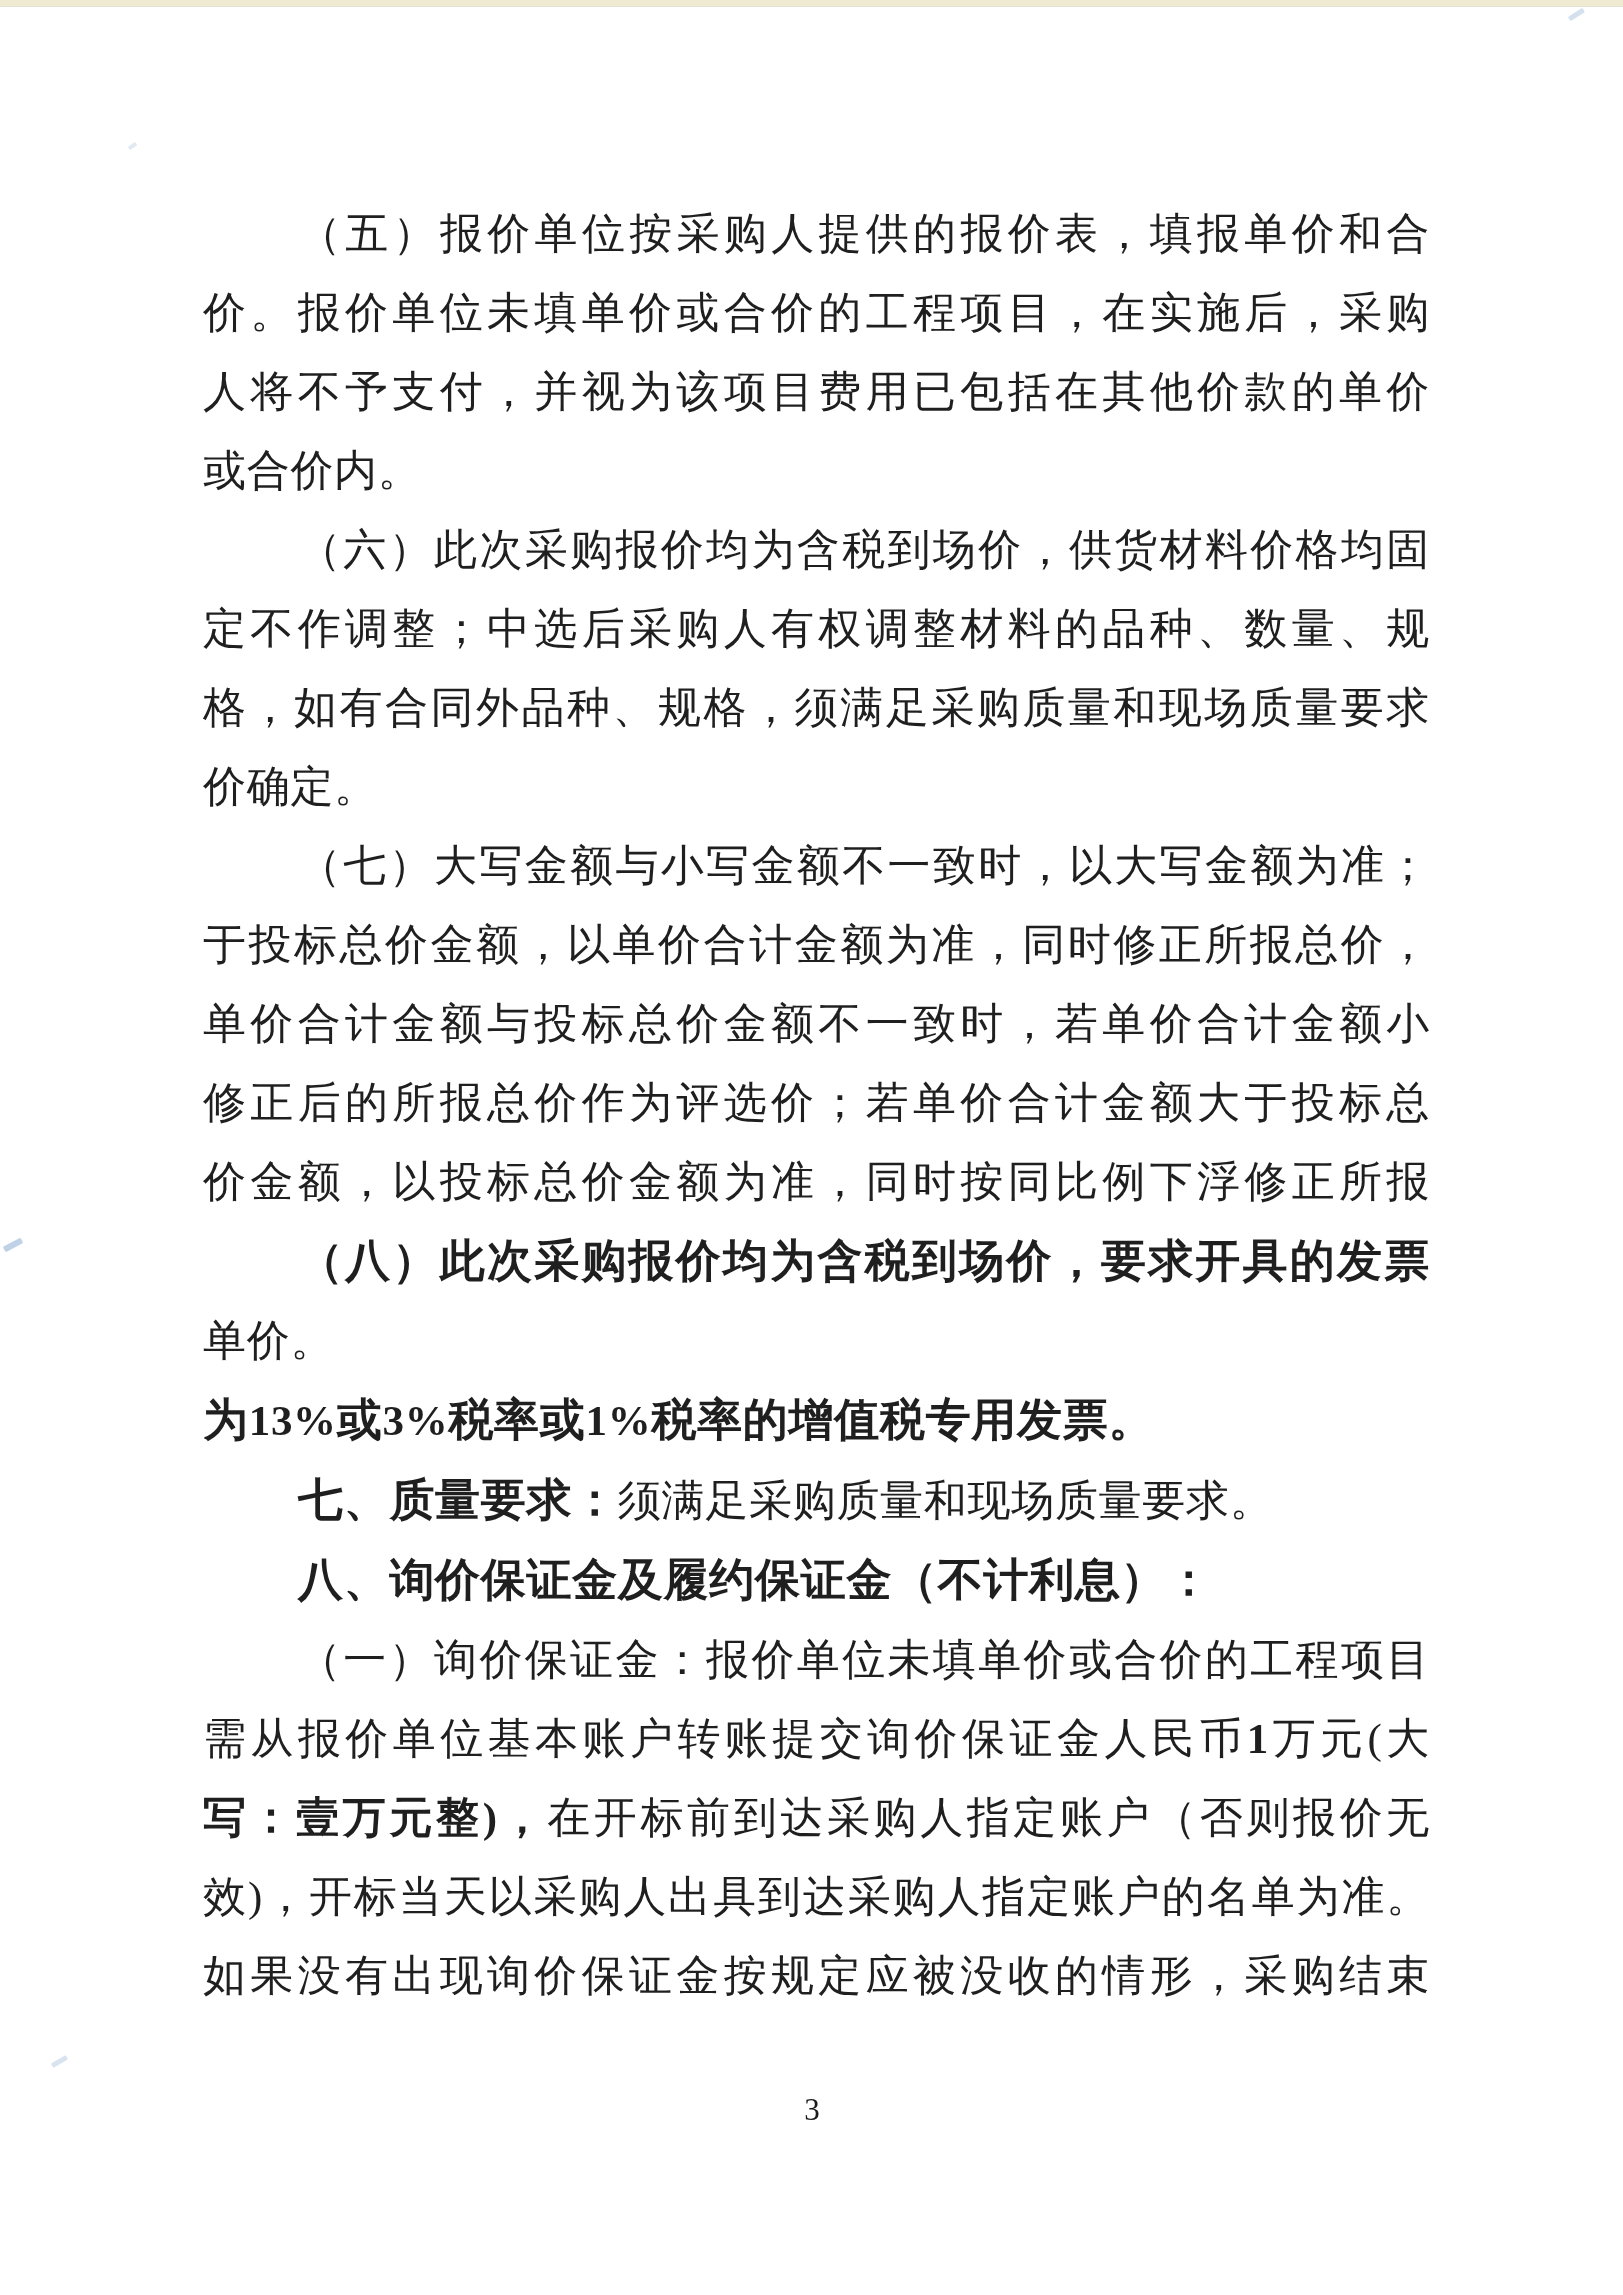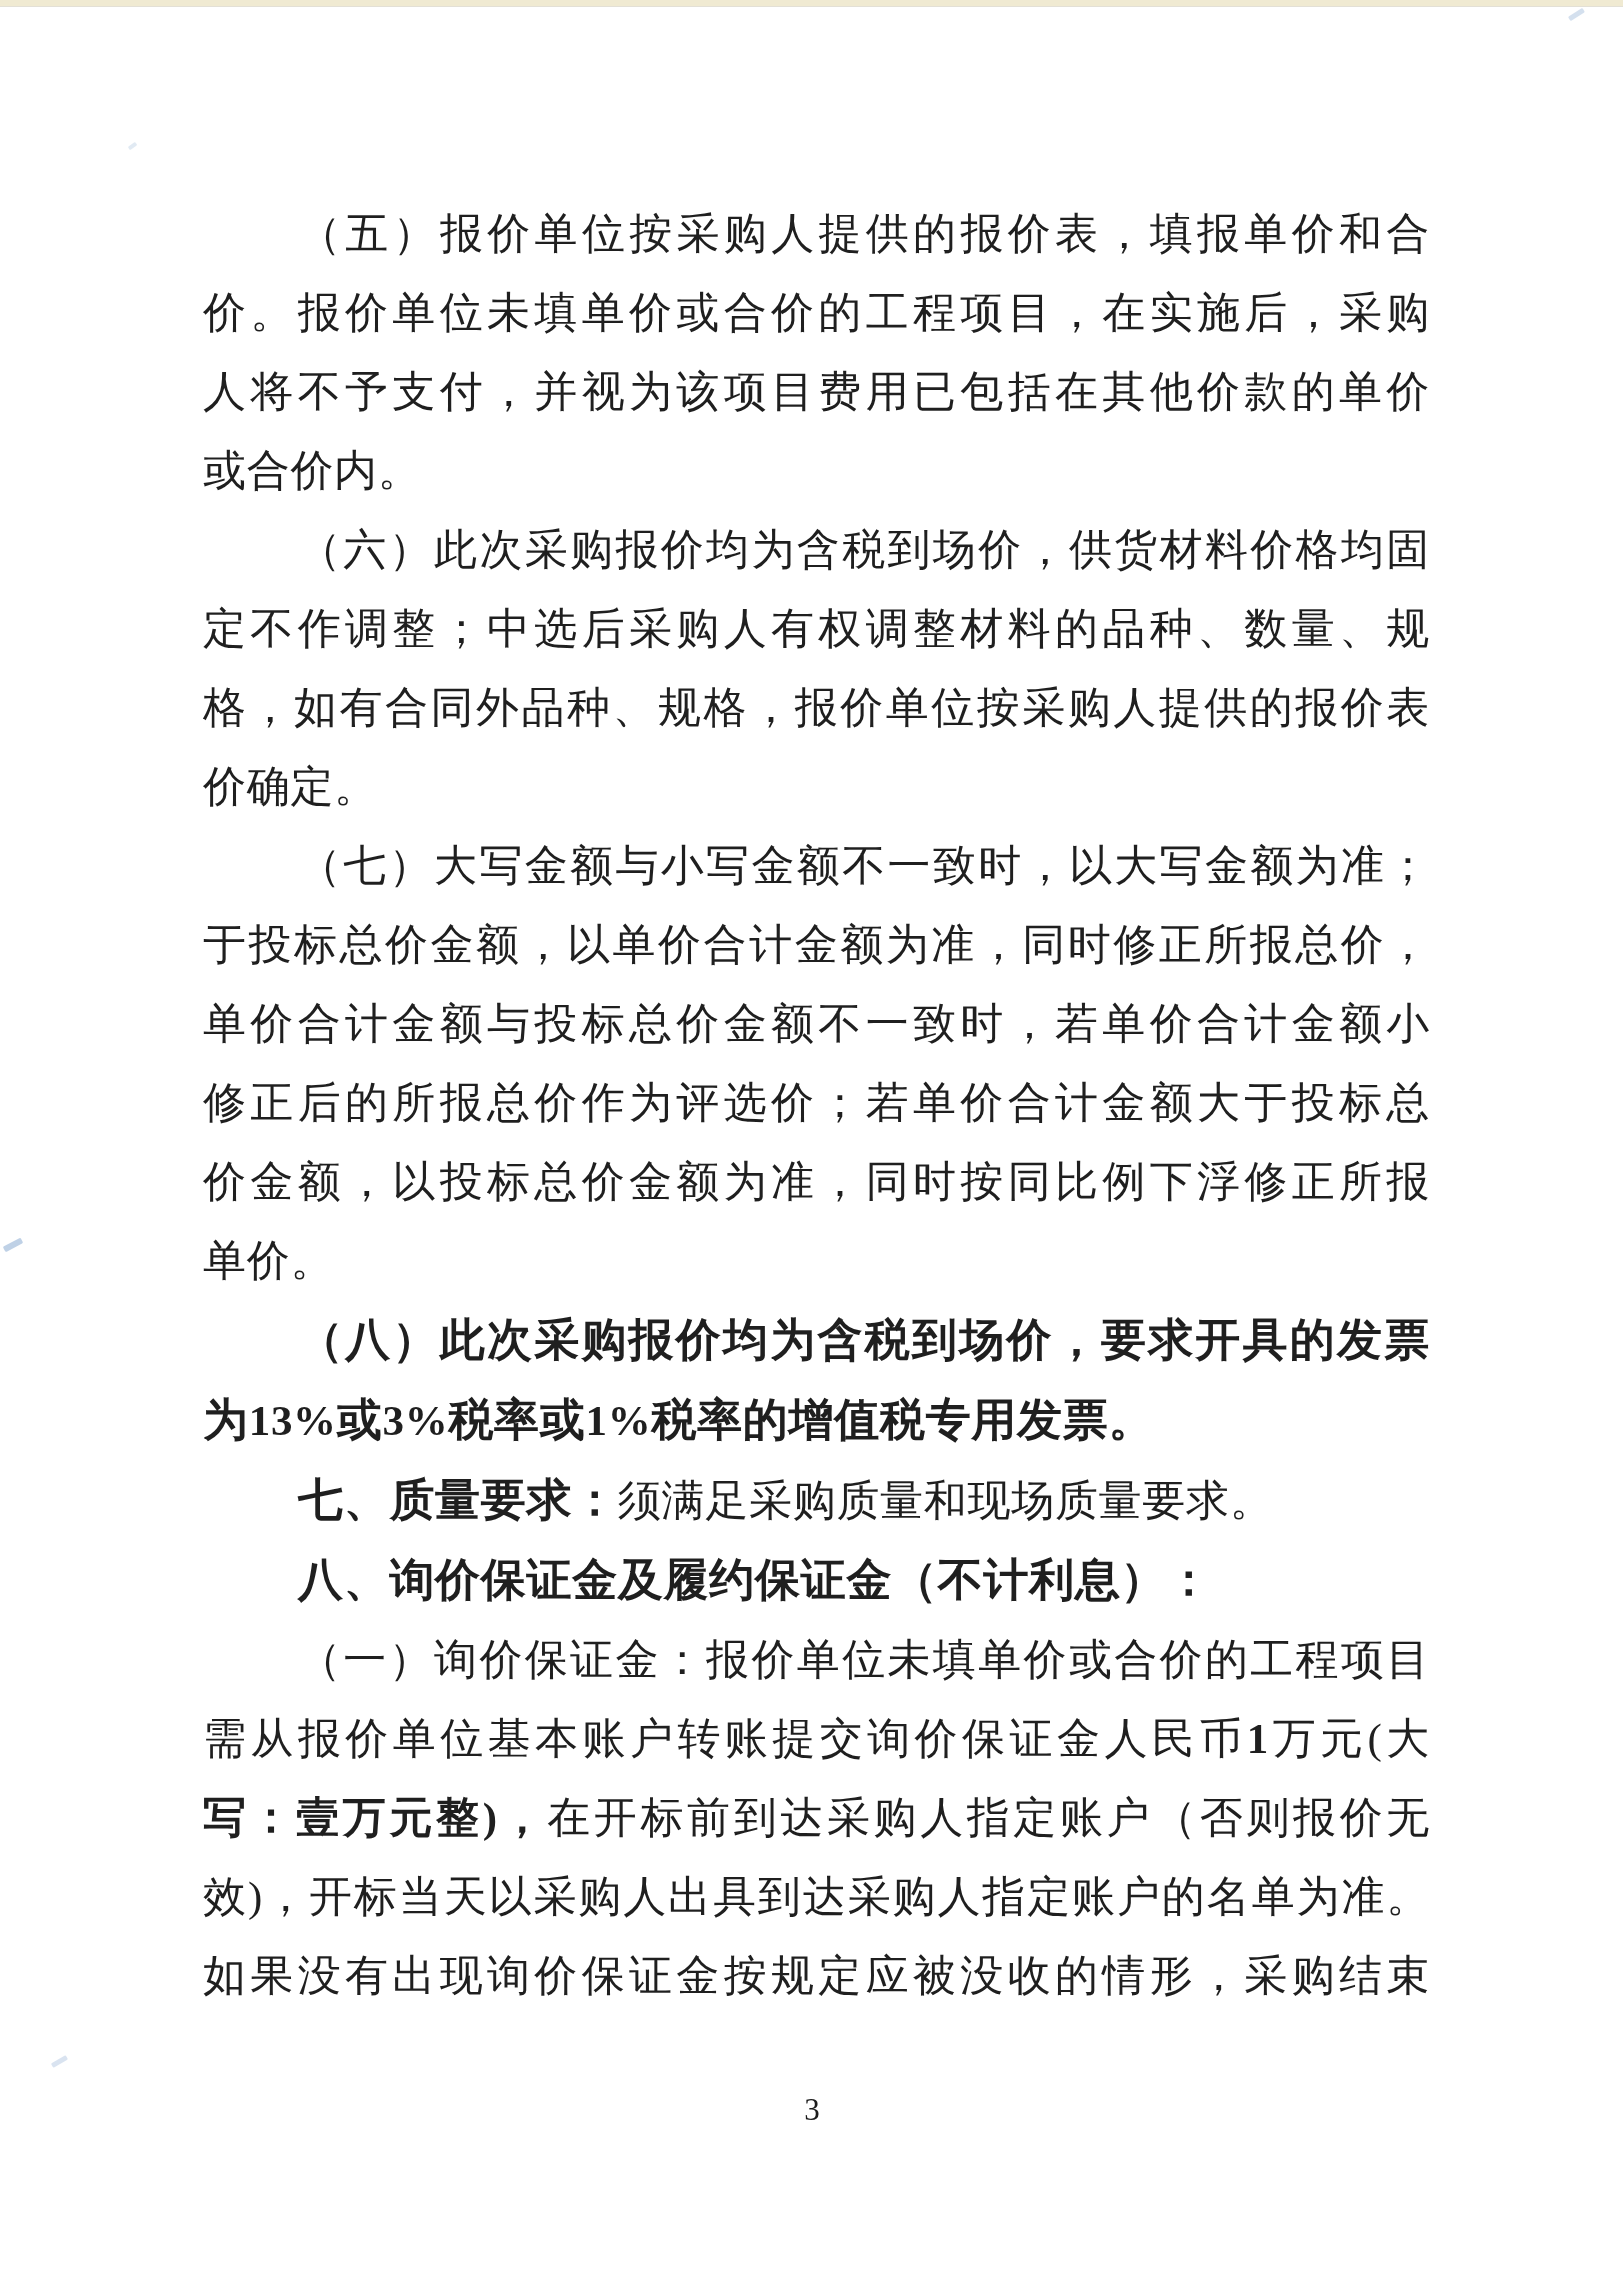--- a/index.html
+++ b/index.html
@@ -81,29 +81,29 @@
   <div class="scan-mark mark-bottom-left"></div>
   <div class="scan-mark mark-top-right"></div>
 
   <div class="doc-body">
       <div class="line indent justify"><span class="seg-body">（五）报价单位按采购人提供的报价表，填报单价和合</span></div>
       <div class="line justify"><span class="seg-body">价。报价单位未填单价或合价的工程项目，在实施后，采购</span></div>
       <div class="line justify"><span class="seg-body">人将不予支付，并视为该项目费用已包括在其他价款的单价</span></div>
       <div class="line"><span class="seg-body">或合价内。</span></div>
       <div class="line indent justify"><span class="seg-body">（六）此次采购报价均为含税到场价，供货材料价格均固</span></div>
       <div class="line justify"><span class="seg-body">定不作调整；中选后采购人有权调整材料的品种、数量、规</span></div>
-      <div class="line justify"><span class="seg-body">格，如有合同外品种、规格，报价单位按采购人提供的报价表</span></div>
+      <div class="line justify"><span class="seg-body">格，如有合同外品种、规格，须满足采购质量和现场质量要求</span></div>
       <div class="line"><span class="seg-body">价确定。</span></div>
       <div class="line indent justify"><span class="seg-body">（七）大写金额与小写金额不一致时，以大写金额为准；</span></div>
       <div class="line justify"><span class="seg-body">于投标总价金额，以单价合计金额为准，同时修正所报总价，</span></div>
       <div class="line justify"><span class="seg-body">单价合计金额与投标总价金额不一致时，若单价合计金额小</span></div>
       <div class="line justify"><span class="seg-body">修正后的所报总价作为评选价；若单价合计金额大于投标总</span></div>
       <div class="line justify"><span class="seg-body">价金额，以投标总价金额为准，同时按同比例下浮修正所报</span></div>
+      <div class="line indent justify"><span class="seg-hei">（八）此次采购报价均为含税到场价，要求开具的发票</span></div>
       <div class="line"><span class="seg-body">单价。</span></div>
-      <div class="line indent justify"><span class="seg-hei">（八）此次采购报价均为含税到场价，要求开具的发票</span></div>
       <div class="line"><span class="seg-hei">为</span><span class="seg-boldserif">13%</span><span class="seg-hei">或</span><span class="seg-boldserif">3%</span><span class="seg-hei">税率或</span><span class="seg-boldserif">1%</span><span class="seg-hei">税率的增值税专用发票。</span></div>
       <div class="line indent"><span class="seg-hei">七、质量要求：</span><span class="seg-body">须满足采购质量和现场质量要求。</span></div>
       <div class="line indent"><span class="seg-hei">八、询价保证金及履约保证金（不计利息）：</span></div>
       <div class="line indent justify"><span class="seg-body">（一）询价保证金：报价单位未填单价或合价的工程项目</span></div>
       <div class="line justify"><span class="seg-body">需从报价单位基本账户转账提交询价保证金人民币</span><span class="seg-boldserif">1</span><span class="seg-body">万元(大</span></div>
       <div class="line justify"><span class="seg-boldserif">写：壹万元整)，</span><span class="seg-body">在开标前到达采购人指定账户（否则报价无</span></div>
       <div class="line justify"><span class="seg-body">效)，开标当天以采购人出具到达采购人指定账户的名单为准。</span></div>
       <div class="line justify"><span class="seg-body">如果没有出现询价保证金按规定应被没收的情形，采购结束</span></div>
     </div>
 

